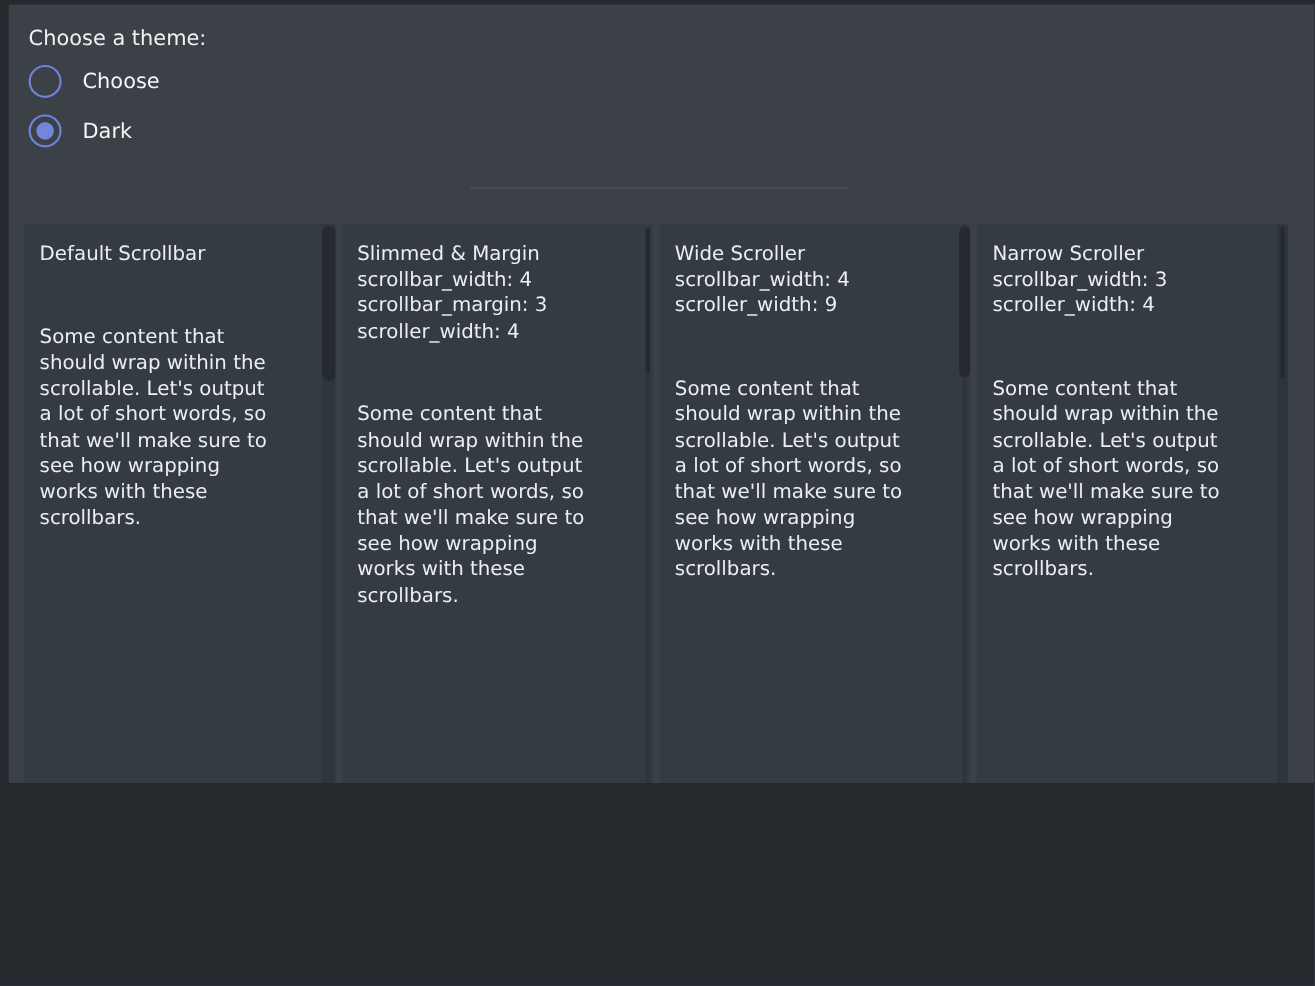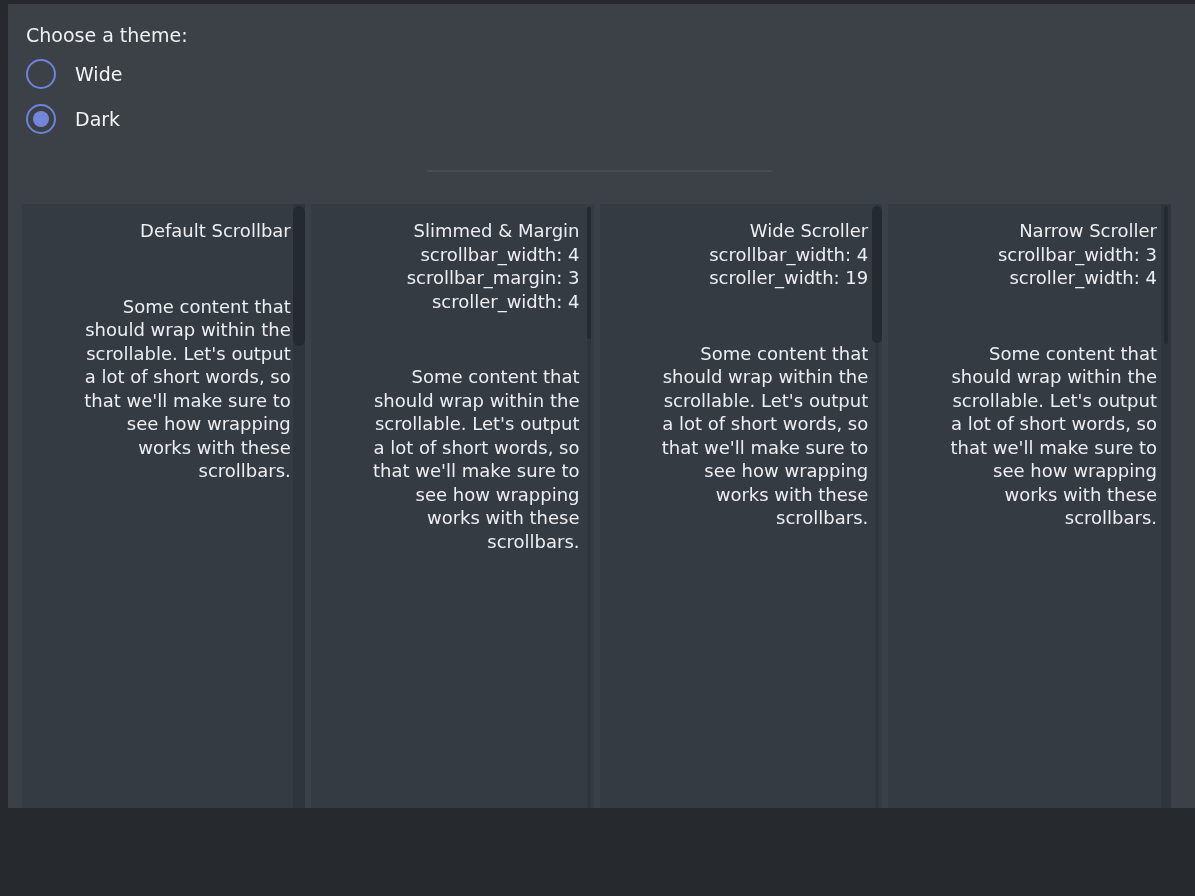--- a/index.html
+++ b/index.html
@@ -2,26 +2,25 @@
 <html><head>
 <meta charset="utf-8">
 <style>
   * { margin: 0; padding: 0; box-sizing: border-box; }
   html, body { background: #26292e; }
   body { font-family: "DejaVu Sans", sans-serif; }
 
   .app {
     position: relative;
     width: 1195px;
-    height: 808px;
+    height: 712px;
     background: #3c4148;
     overflow: hidden;
     box-shadow: inset 8px 4px 0 0 #26292e; 
     color: #eceef1;
-    text-align: right;
   }
 
   
   .chooser { position: absolute; left: 26px; top: 22px; }
   .chooser-title { font-size: 19px; line-height: 27px; color: #f0f1f3; }
   .radio-row {
     display: flex; align-items: center; gap: 19px;
     height: 30px; cursor: pointer;
   }
   .radio-row.first { margin-top: 10px; }
@@ -86,21 +85,21 @@
 </head>
 <body>
 
 <div class="app">
 
   <div class="chooser">
     <div class="chooser-title">Choose a theme:</div>
 
     <div class="radio-row first">
       <span class="radio-circle"></span>
-      <span class="radio-label">Wide</span>
+      <span class="radio-label">Choose</span>
     </div>
 
     <div class="radio-row second">
       <span class="radio-circle">
         <span class="radio-dot"></span>
       </span>
       <span class="radio-label">Dark</span>
     </div>
   </div>
 
@@ -135,21 +134,21 @@
 see how wrapping
 works with these
 scrollbars.</div>
       <div class="track"></div>
       <div class="thumb"></div>
     </div>
 
     <div class="panel p3">
       <div class="panel-header">Wide Scroller
 scrollbar_width: 4
-scroller_width: 19</div>
+scroller_width: 9</div>
       <div class="panel-body">Some content that
 should wrap within the
 scrollable. Let's output
 a lot of short words, so
 that we'll make sure to
 see how wrapping
 works with these
 scrollbars.</div>
       <div class="track"></div>
       <div class="thumb"></div>

